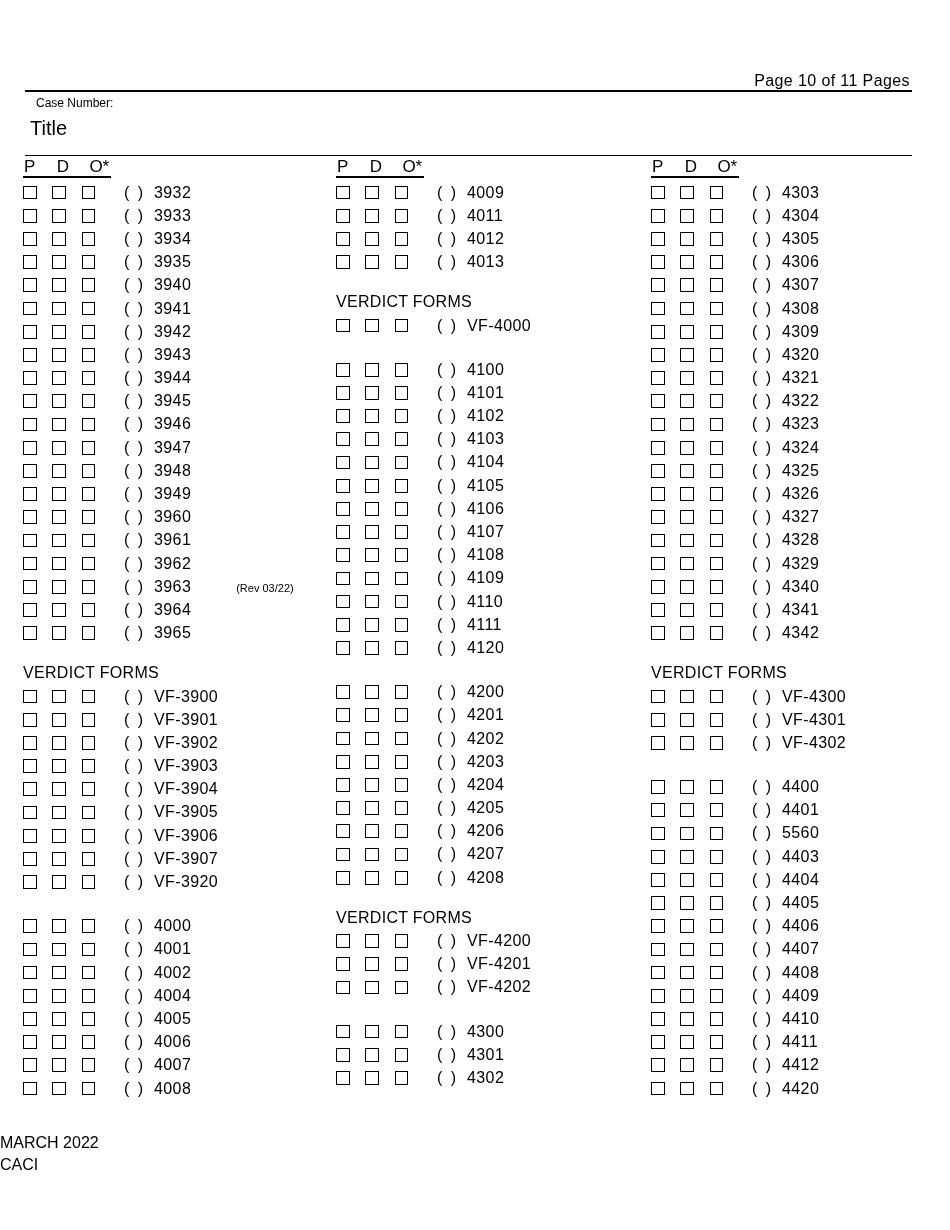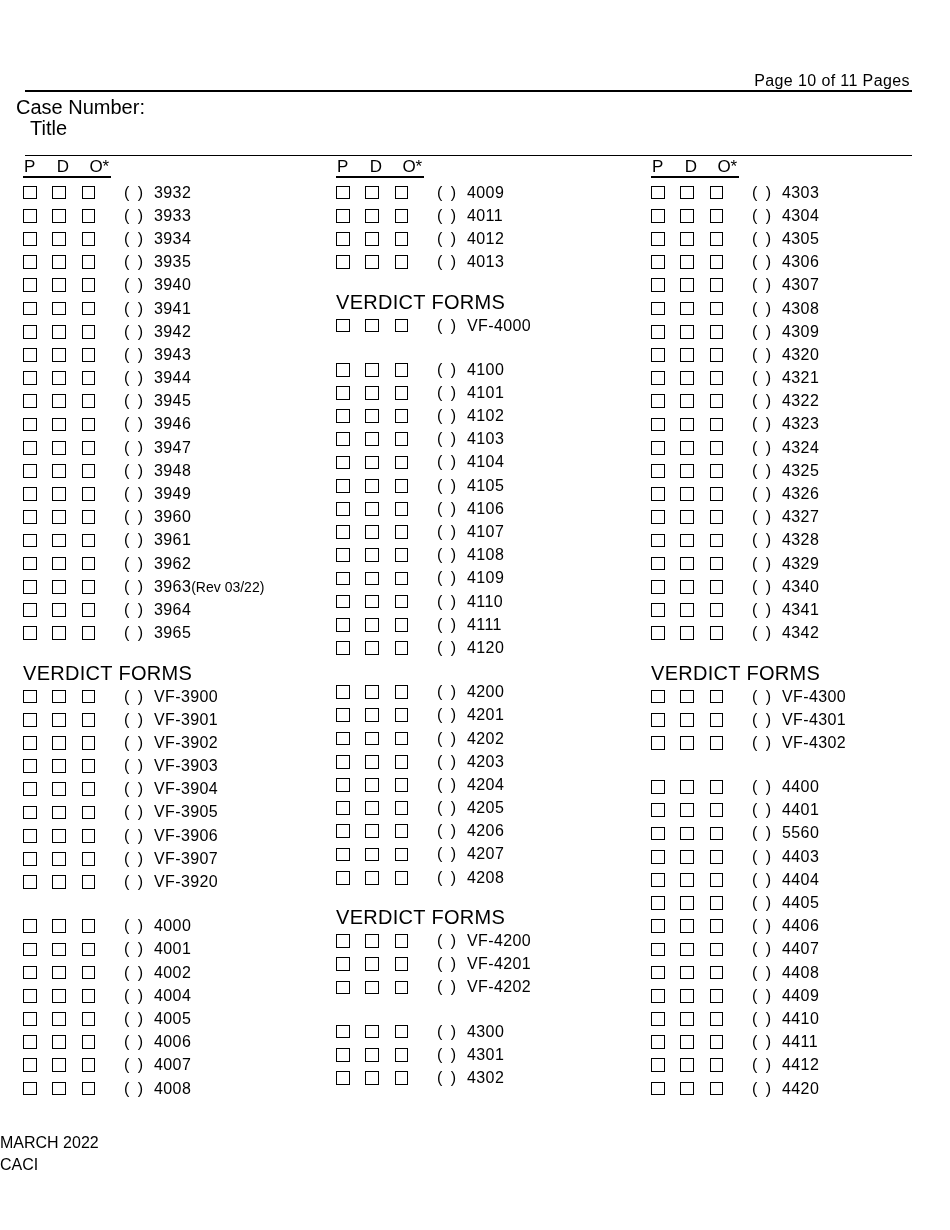--- a/index.html
+++ b/index.html
@@ -7,21 +7,21 @@
   body {
     width: 950px; height: 1230px;
     background: #ffffff; color: #000;
     font-family: "Liberation Sans", sans-serif;
     font-size: 16px;
   }
   .page { position: relative; width: 950px; height: 1230px; overflow: hidden; background: #fff; }
 
   .page-indicator { position: absolute; top: 72px; right: 40px; font-size: 16px; letter-spacing: 0.4px; }
   .rule-top  { position: absolute; top: 90px;  left: 25px; width: 887px; height: 0; border-top: 2.5px solid #000; }
-  .case-number { position: absolute; top: 96px;  left: 16px; font-size: 20px; }
+  .case-number { position: absolute; top: 96px;  left: 36px; font-size: 12px; }
   .title-label { position: absolute; top: 117px; left: 30px; font-size: 20px; }
   .rule-cols { position: absolute; top: 155px; left: 25px; width: 887px; height: 0; border-top: 1.5px solid #000; }
 
   .column { position: absolute; top: 158px; width: 300px; }
   .col-0 { left: 23px; }
   .col-1 { left: 336px; }
   .col-2 { left: 651px; }
 
   .pdo-header {
     display: inline-block;
@@ -30,33 +30,33 @@
     margin-bottom: 3px;
     font-size: 17px; line-height: 16px;
   }
   .pdo-header .hcell { display: inline-block; width: 32.7px; }
   .pdo-header .hcell.last { width: auto; }
 
   .block { margin-top: 21px; }
   .block.first { margin-top: 0; }
   .block.titled { margin-top: 17px; }
 
-  .section-title { height: 23.2px; display: flex; align-items: center; font-size: 20px; letter-spacing: 0.3px; }
+  .section-title { height: 23.2px; display: flex; align-items: center; font-size: 16px; letter-spacing: 0.3px; }
 
   .row { display: flex; align-items: center; height: 23.2px; }
   .cb {
     flex: none;
     width: 13.8px; height: 13.8px;
     border: 1.7px solid #000;
     margin-right: 15.5px;
     background: #fff;
   }
   .paren { flex: none; margin-left: 13px; font-size: 16px; letter-spacing: 2px; white-space: pre; }
   .labelwrap { margin-left: 9px; font-size: 16px; letter-spacing: 0.4px; white-space: nowrap; }
-  .suffix { font-size: 14px; letter-spacing: 0; }
+  .suffix { font-size: 11px; letter-spacing: 0; padding-left: 45px; }
 
   .footer { position: absolute; top: 1132px; left: 0; width: 934px; font-size: 16px; line-height: 21.5px; }
 </style>
 </head>
 <body>
 
 <div class="page">
 
   <div class="page-indicator">Page 10 of 11 Pages</div>
   <div class="rule-top"></div>

